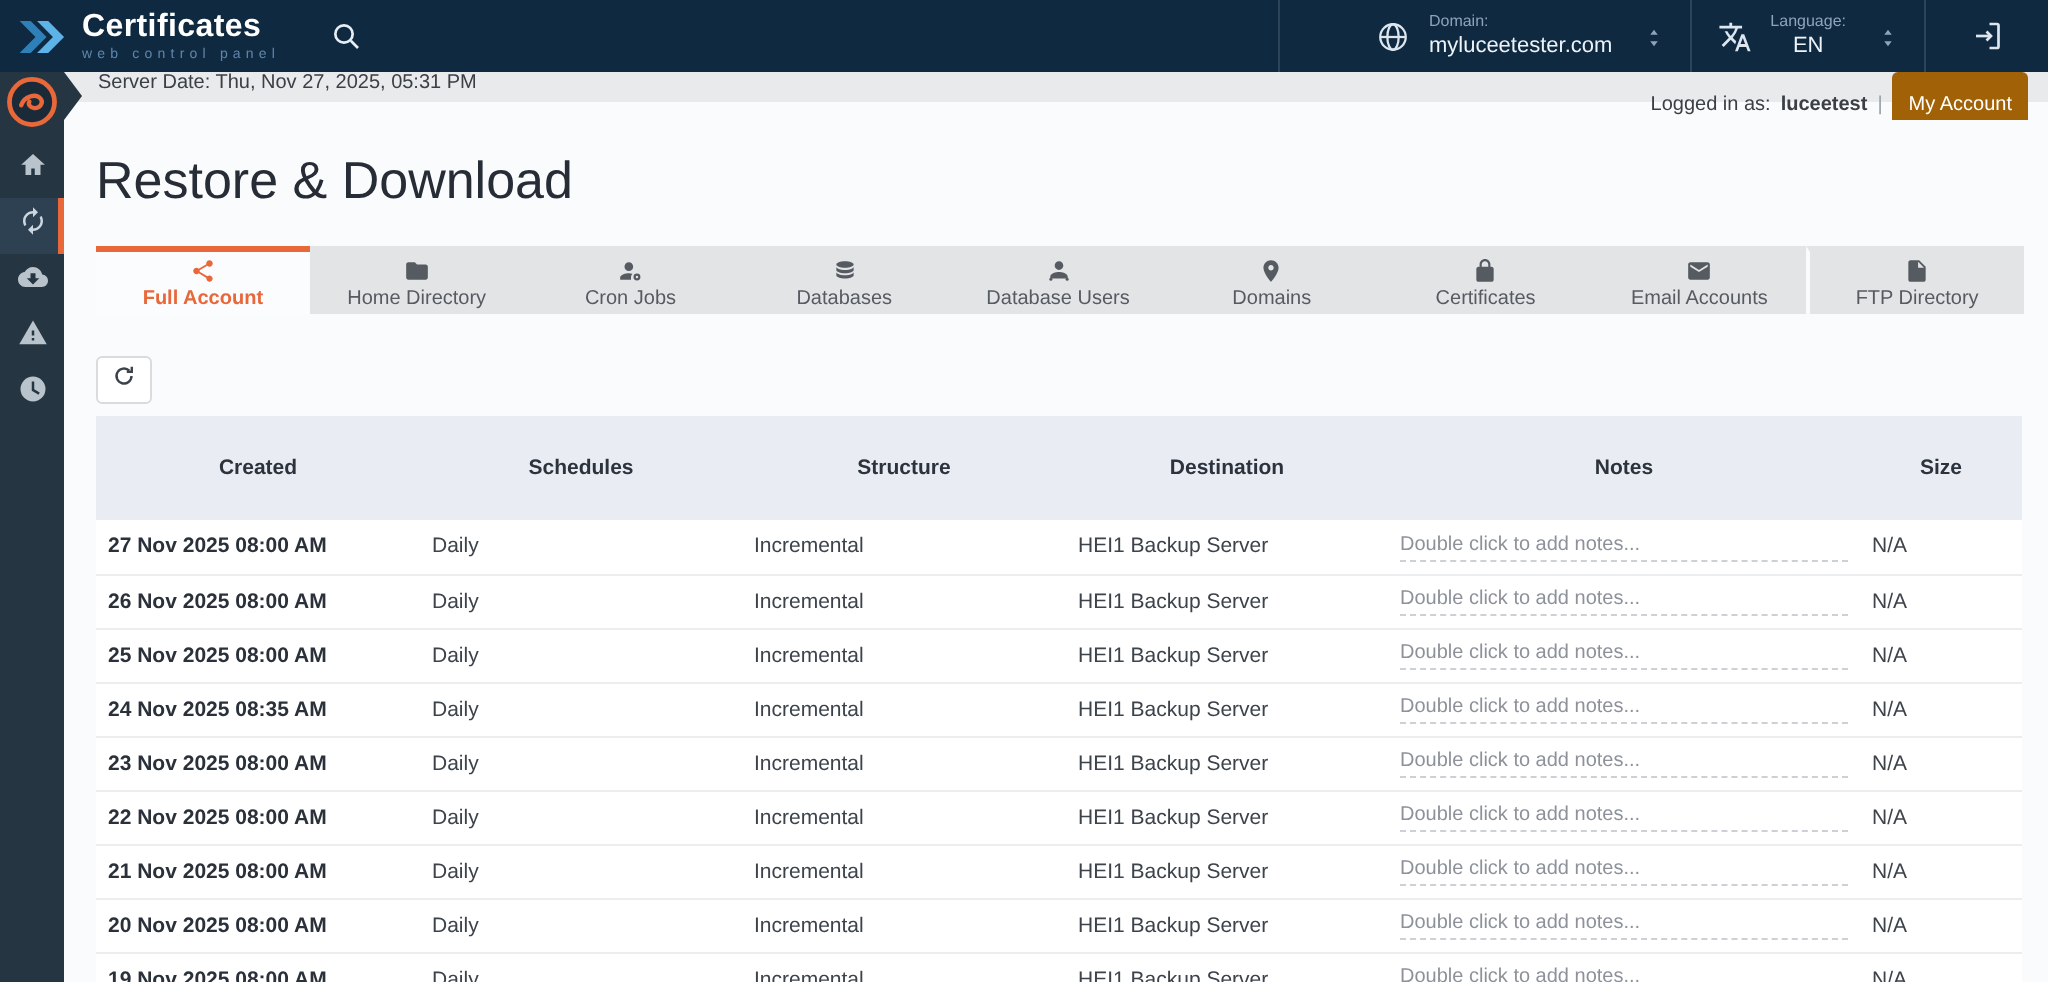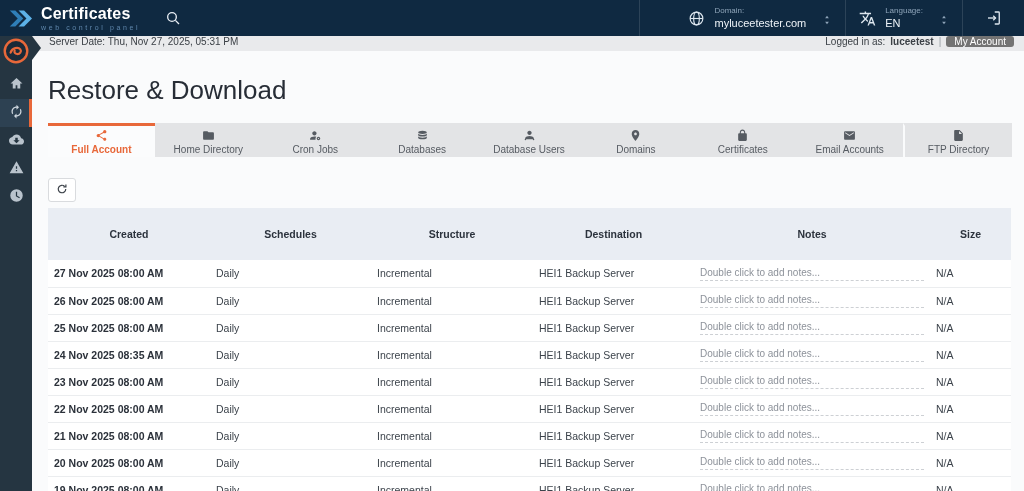--- a/index.html
+++ b/index.html
@@ -20,21 +20,21 @@
   .tb-section { display:flex; align-items:center; padding:0 13px; height:100%;
                 border-left:1px solid rgba(255,255,255,.12); cursor:pointer; }
   .tb-section .tb-ico { width:17px; height:17px; color:#dde6ee; flex:0 0 auto; }
   .tb-ico svg { width:100%; height:100%; }
   .tb-labels { margin-left:9px; line-height:1.1; }
   .tb-label { font-size:8px; color:#8ea4b9; }
   .tb-value { font-size:11px; color:#eef3f8; margin-top:1px; }
   .tb-updown { width:10px; height:12px; color:#8ea4b9; margin-left:16px; }
   .tb-updown svg { width:10px; height:12px; }
   .tb-domain { min-width:162px;padding-left:48px; }
-  .tb-language { min-width:98px; }
+  .tb-language { min-width:98px;text-align:center; }
   .tb-logout { width:62px; justify-content:center; }
   .tb-logout .tb-ico { width:18px; height:18px; }
 
   
   .sidebar { position:absolute; left:0; top:36px; bottom:0; width:32px; background:#253541; z-index:4; }
   .side-logo { position:absolute; left:3px; top:2px; width:26px; height:26px; cursor:pointer; }
   .side-logo svg { width:26px; height:26px; }
   .side-nav { position:absolute; top:35px; left:0; right:0; }
   .side-item { height:28px; display:flex; align-items:center; justify-content:center;
                color:#b9c3cc; cursor:pointer; }
@@ -43,22 +43,22 @@
 
   
   .serverbar { position:absolute; left:32px; top:36px; right:0; height:15px; background:#e9eaec;
                display:flex; align-items:flex-start; font-size:10px; color:#3b4046; padding-right:10px; }
   .sb-arrow { width:0; height:0; border-top:12px solid transparent; border-bottom:12px solid transparent;
               border-left:9px solid #253541; }
   .sb-date { margin-left:8px; }
   .sb-right { margin-left:auto; display:flex; align-items:center; gap:5px; }
   .sb-user { font-weight:bold; }
   .sb-divider { color:#9aa0a6; }
-  .btn-my-account { background:#737373; color:#fff; border:none; border-radius:3px;
-                    font-size:10px; font-family:inherit; padding:0 8px; cursor:pointer; }
+  .btn-my-account { background:#a16207; color:#fff; border:none; border-radius:3px;
+                    font-size:10px; font-family:inherit; padding:11px 8px; cursor:pointer; }
 
   
   .main { position:absolute; left:32px; top:60px; right:0; bottom:0; background:#fafbfc;
           padding:0 12px 0 16px; overflow:hidden; }
   .page-title { margin-top:15px; font-size:26px; font-weight:400; color:#272d36; }
   .page-help { margin-top:7px; font-size:10.5px; color:#4e545b; }
   .page-help a { color:#E8683A; text-decoration:none; cursor:pointer; }
 
   
   .tabs { margin-top:17px; display:flex; height:34px; }

